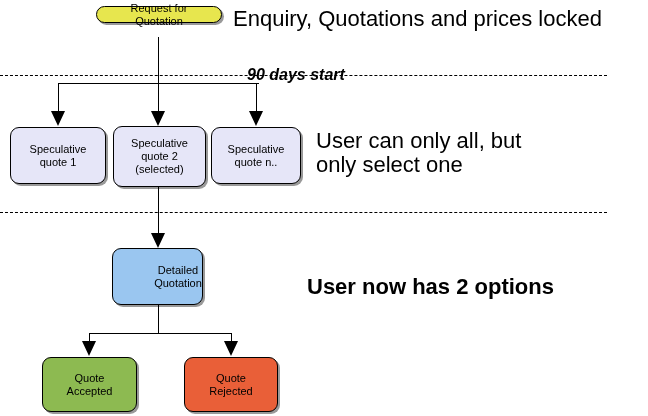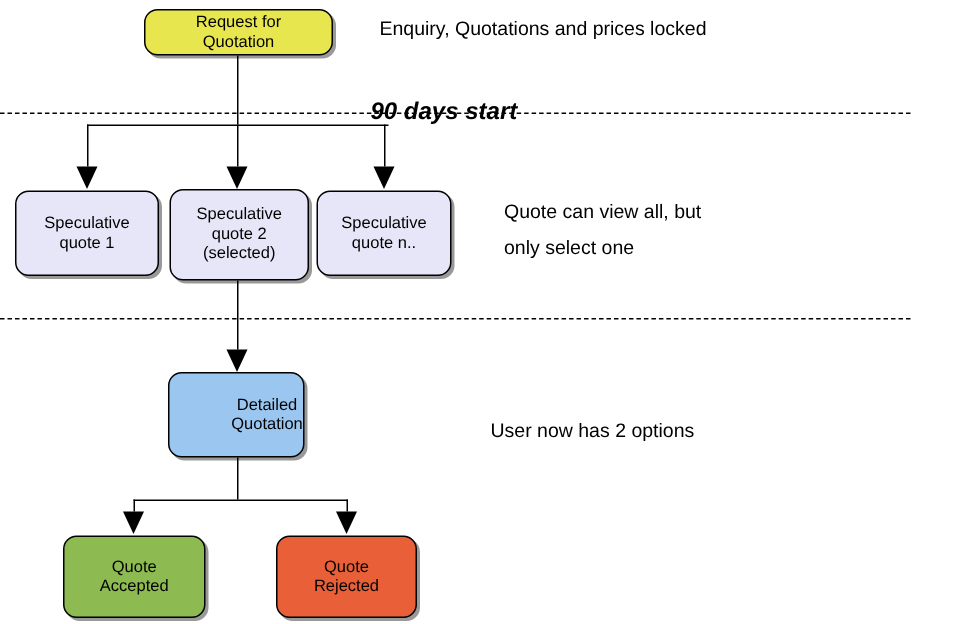--- a/index.html
+++ b/index.html
@@ -12,24 +12,24 @@
     border:1px solid #000;border-radius:9px;
     box-shadow:2px 2px 0 rgba(0,0,0,0.4);
     display:flex;align-items:center;justify-content:center;
     text-align:center;font-size:11px;line-height:13px;white-space:pre-line;
     z-index:3;
   }
   .dotted{position:absolute;left:0;width:607px;height:0;border-top:1px dashed #000;z-index:1;}
   .line{position:absolute;background:#000;z-index:2;}
   .arrow{position:absolute;width:0;height:0;border-left:7px solid transparent;
     border-right:7px solid transparent;border-top:15px solid #000;z-index:2;}
-  .note{position:absolute;font-size:13px;line-height:24px;white-space:pre-line;z-index:4;margin-left:20px;}
+  .note{position:absolute;font-size:22px;line-height:24px;white-space:pre-line;z-index:4;}
   .milestone{position:absolute;font-size:16px;font-weight:bold;z-index:4;font-style:italic;}
   
-  #n-request {left:96px; top:6px;  width:126px;height:31px;background:#E7E64E;}
+  #n-request {left:96px; top:6px;  width:126px;height:17px;background:#E7E64E;}
   #n-spec1   {left:10px; top:127px;width:96px; height:57px;background:#E6E6F8;}
   #n-spec2   {left:113px;top:126px;width:93px; height:61px;background:#E6E6F8;}
   #n-specn   {left:211px;top:127px;width:90px; height:57px;background:#E6E6F8;}
   #n-detailed{left:112px;top:248px;width:91px; height:57px;background:#9AC6F0;}
   #n-accepted{left:42px; top:357px;width:95px; height:55px;background:#8DBA51;}
   #n-rejected{left:184px;top:357px;width:94px; height:55px;background:#E95F38;}
 </style>
 </head>
 <body>
 
@@ -67,19 +67,19 @@
   <div class="node" id="n-specn" style="background-color: rgb(230, 230, 248);">Speculative
 quote n..</div>
   <div class="node" id="n-detailed" style="background-color: rgb(154, 198, 240); padding-left: 41px;">Detailed
 Quotation</div>
   <div class="node" id="n-accepted" style="background-color: rgb(141, 186, 81);">Quote
 Accepted</div>
   <div class="node" id="n-rejected" style="background-color: rgb(233, 95, 56);">Quote
 Rejected</div>
 
   <div class="note" style="left:233px;top:7px;">Enquiry, Quotations and prices locked</div>
-  <div class="note" style="left:316px;top:129px;">Quote can view all, but
+  <div class="note" style="left:316px;top:129px;">User can only all, but
 only select one</div>
-  <div class="note" style="left:307px;top:275px;">User now has 2 options</div>
+  <div class="note" style="left:307px;top:275px;font-weight:bold;">User now has 2 options</div>
 
   <div class="milestone" style="left:247px;top:66px;">90 days start</div>
 
 </div>
 
 </body></html>

